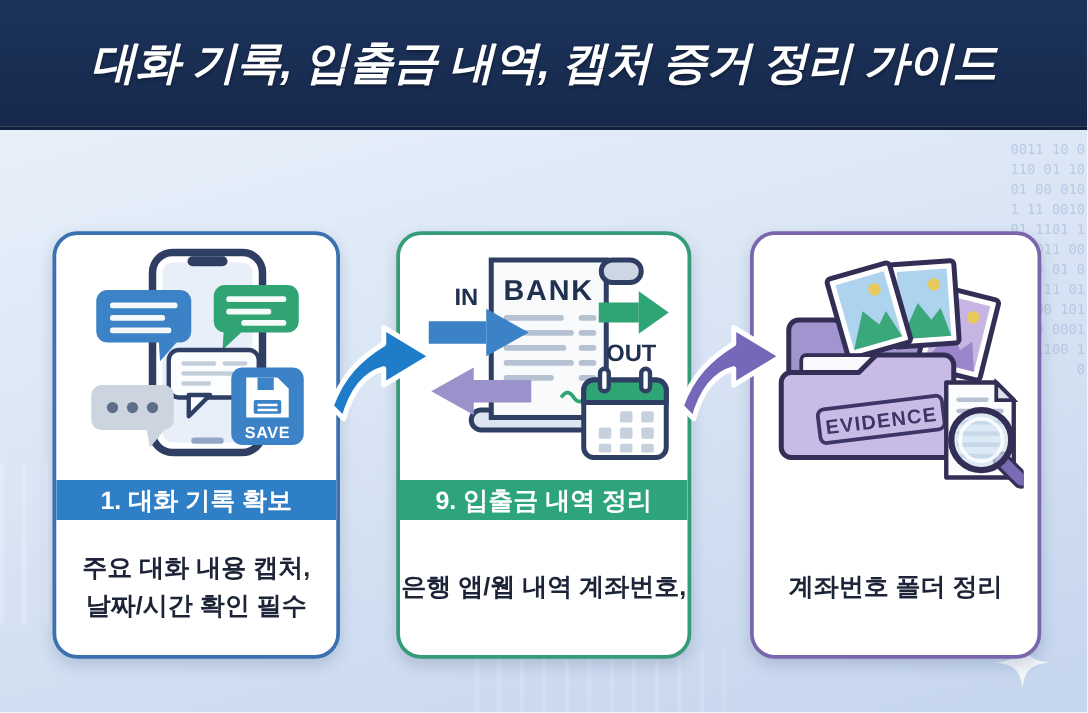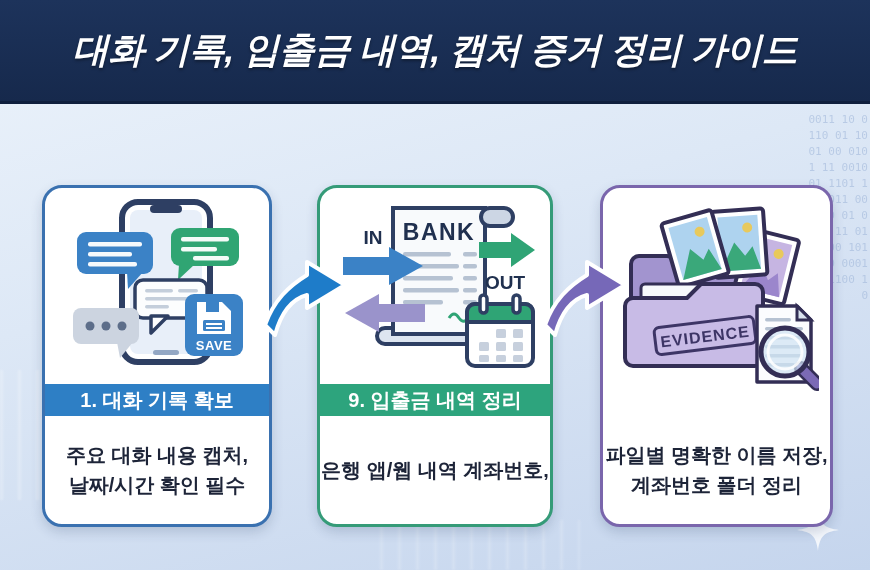--- a/index.html
+++ b/index.html
@@ -255,18 +255,17 @@
         </g>
         <g>
           <path d="M186,162 L202,178" stroke="#332e55" stroke-width="14" stroke-linecap="round"></path>
           <path d="M186,162 L202,178" stroke="#7b6ab5" stroke-width="9" stroke-linecap="round"></path>
           <circle cx="170" cy="146" r="24" fill="#cfe2f2" fill-opacity="0.7" stroke="#332e55" stroke-width="5"></circle>
           <circle cx="170" cy="146" r="17" fill="none" stroke="#ffffff" stroke-width="3" opacity="0.85"></circle>
         </g>
       </svg>
     </div>
     <div class="card-desc">
-      <div>파일별 명확한 이름 저장,</div>
       <div>계좌번호 폴더 정리</div>
     </div>
   </div>
 
 </div>
 
 </body></html>

